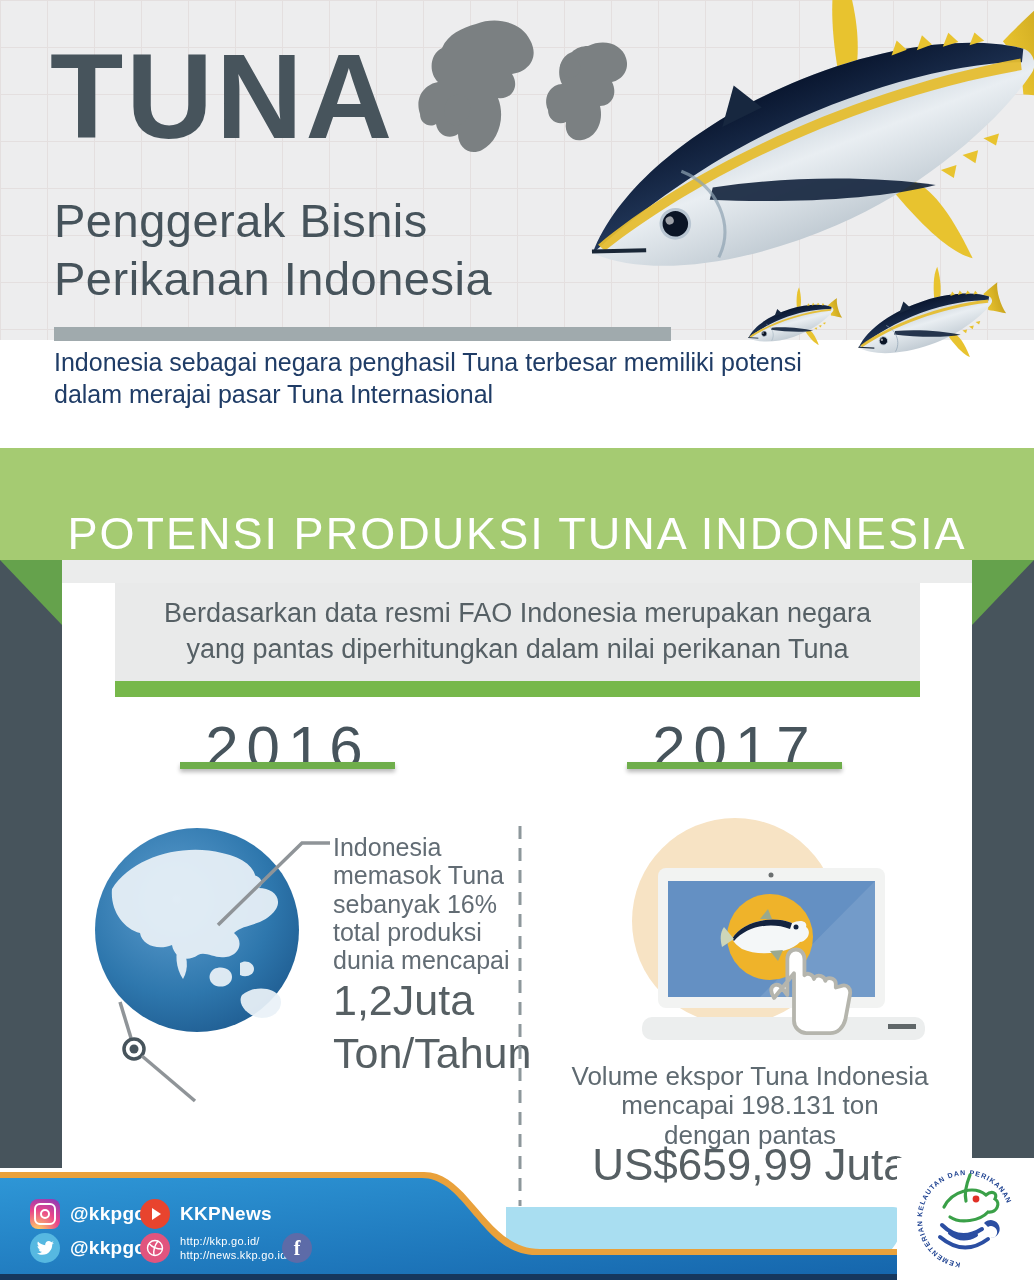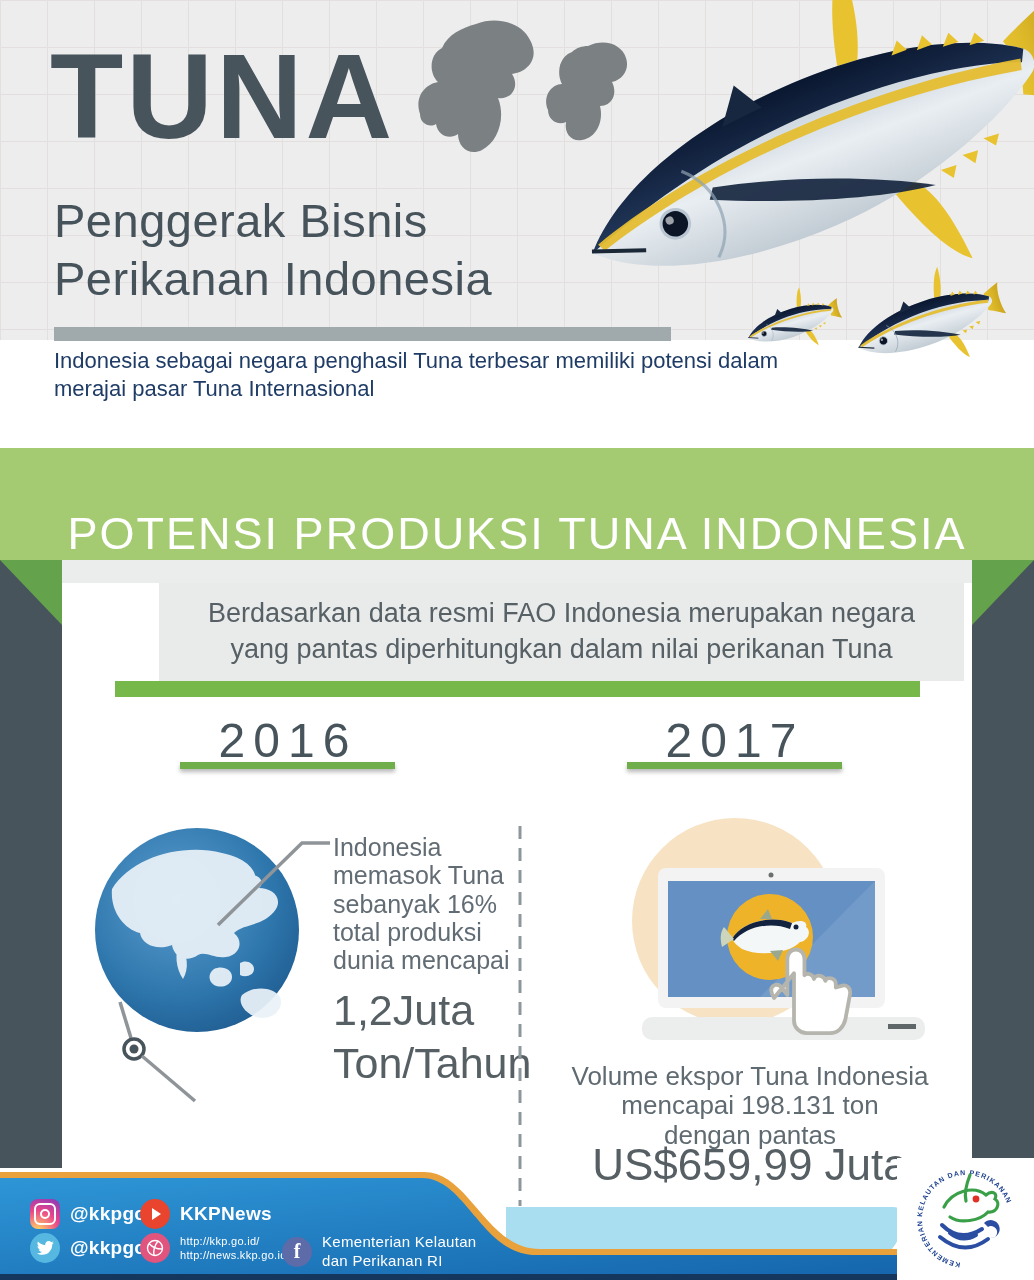--- a/index.html
+++ b/index.html
@@ -24,21 +24,21 @@
     color:#47545c;letter-spacing:3px;
   }
   .subtitle{
     left:54px;top:192px;width:560px;
     font-size:47px;line-height:1.23;font-weight:300;
     color:#46535b;letter-spacing:0.5px;
   }
   .divider-bar{left:54px;top:327px;width:617px;height:14px;background:#a0aaad;}
   .description{
     left:54px;top:347px;width:785px;
-    font-size:22px;line-height:1.26;color:#1f3c66;font-weight:400;
+    font-size:25px;line-height:1.26;color:#1f3c66;font-weight:400;
   }
 
   
   .banner{
     left:0;top:448px;width:1034px;height:112px;background:#a5cb72;
     display:flex;align-items:flex-end;justify-content:center;
   }
   .banner-title{
     color:#ffffff;font-size:45px;font-weight:300;letter-spacing:2px;white-space:nowrap;
   }
@@ -50,41 +50,41 @@
   .side-bar.right{left:972px;top:560px;height:598px;}
   .fold{width:62px;height:65px;}
   .fold.left{left:0;top:560px;background:#65a24c;
     clip-path:polygon(0 0,100% 0,100% 100%);}
   .fold.right{left:972px;top:560px;background:#65a24c;
     clip-path:polygon(0 0,100% 0,0 100%);}
 
   .gray-band{left:62px;top:560px;width:910px;height:23px;background:#ebecec;}
   .fao-box{
     left:115px;top:583px;width:805px;height:98px;background:#e9eaea;
-    display:flex;flex-direction:column;align-items:center;justify-content:center;margin-left:44px;
+    display:flex;flex-direction:column;align-items:center;justify-content:center;
   }
   .fao-line{font-size:27px;line-height:1.32;color:#566065;font-weight:300;text-align:center;}
   .fao-green-bar{left:115px;top:681px;width:805px;height:16px;background:#77b84b;}
 
   .year{
     top:713px;width:230px;text-align:center;
-    font-size:48px;color:#47545c;font-weight:400;letter-spacing:8px;
+    font-size:60px;color:#47545c;font-weight:400;letter-spacing:8px;
   }
   .year.y2016{left:173px;}
   .year.y2017{left:620px;}
   .year-underline{
     top:762px;width:215px;height:7px;background:#6fae4b;
     box-shadow:0 3px 4px rgba(0,0,0,.28);
   }
   .year-underline.u2016{left:180px;}
   .year-underline.u2017{left:627px;}
 
   .supply-block{left:333px;top:833px;width:190px;}
   .supply-line{font-size:25px;line-height:1.13;color:#626c74;font-weight:300;white-space:nowrap;}
-  .supply-value{font-size:43px;line-height:1.05;color:#565f63;font-weight:400;white-space:nowrap;margin-top:14px;}
+  .supply-value{font-size:43px;line-height:1.05;color:#565f63;font-weight:400;white-space:nowrap;margin-top:4px;}
   .supply-value.second{margin-top:8px;}
 
   .note-2016{
     left:150px;top:1052px;width:372px;text-align:center;
     font-size:26px;line-height:1.07;color:#5f6a71;font-weight:300;
   }
   .export-text{
     left:545px;top:1062px;width:410px;text-align:center;
     font-size:26px;line-height:1.13;color:#5f6a71;font-weight:300;
   }
@@ -329,24 +329,20 @@
         <path d="M12,2 C9,6 7,11 8,16.5"></path>
       </svg>
     </span>
     <span class="label small">
       <div>http://kkp.go.id/</div>
       <div>http://news.kkp.go.id/</div>
     </span>
   </div>
   <div class="abs social" style="left:282px;top:1233px;">
     <span class="icon-circle fb-icon">f</span>
-    <span class="label med">
-      <div>Kementerian Kelautan</div>
-      <div>dan Perikanan RI</div>
-    </span>
   </div>
 
   <div class="abs logo-box">
     <svg width="104" height="104" viewBox="0 0 104 104">
       <defs>
         <path id="ringPath" d="M52,96 A44,44 0 1,1 52.01,96"></path>
       </defs>
       <circle cx="52" cy="52" r="51" fill="#ffffff"></circle>
       <text font-size="7" fill="#1b3f8f" font-weight="700" letter-spacing="1">
         <textPath href="#ringPath" xlink:href="#ringPath" startOffset="2%">KEMENTERIAN KELAUTAN DAN PERIKANAN</textPath>

